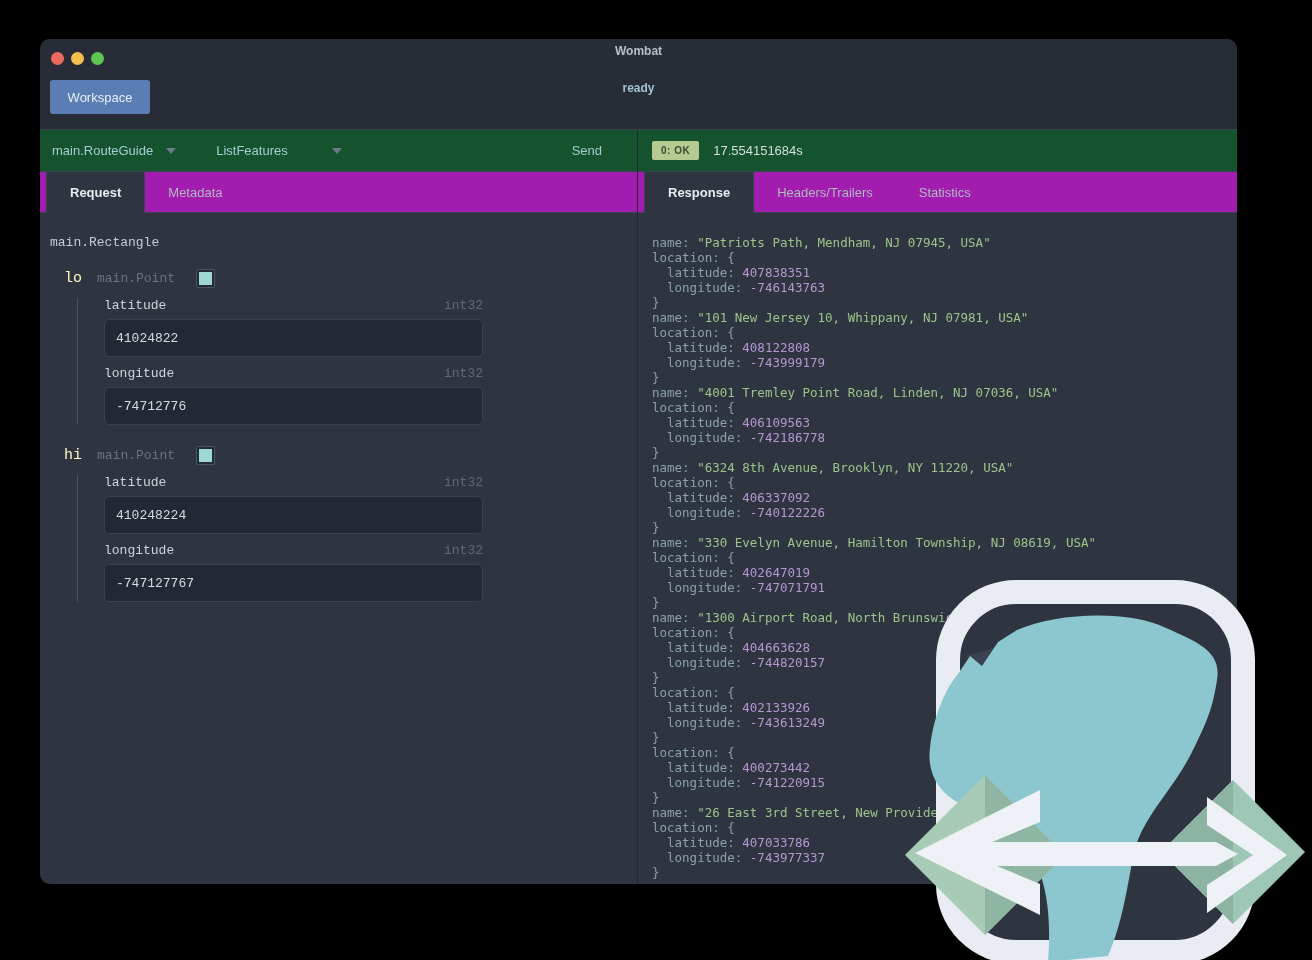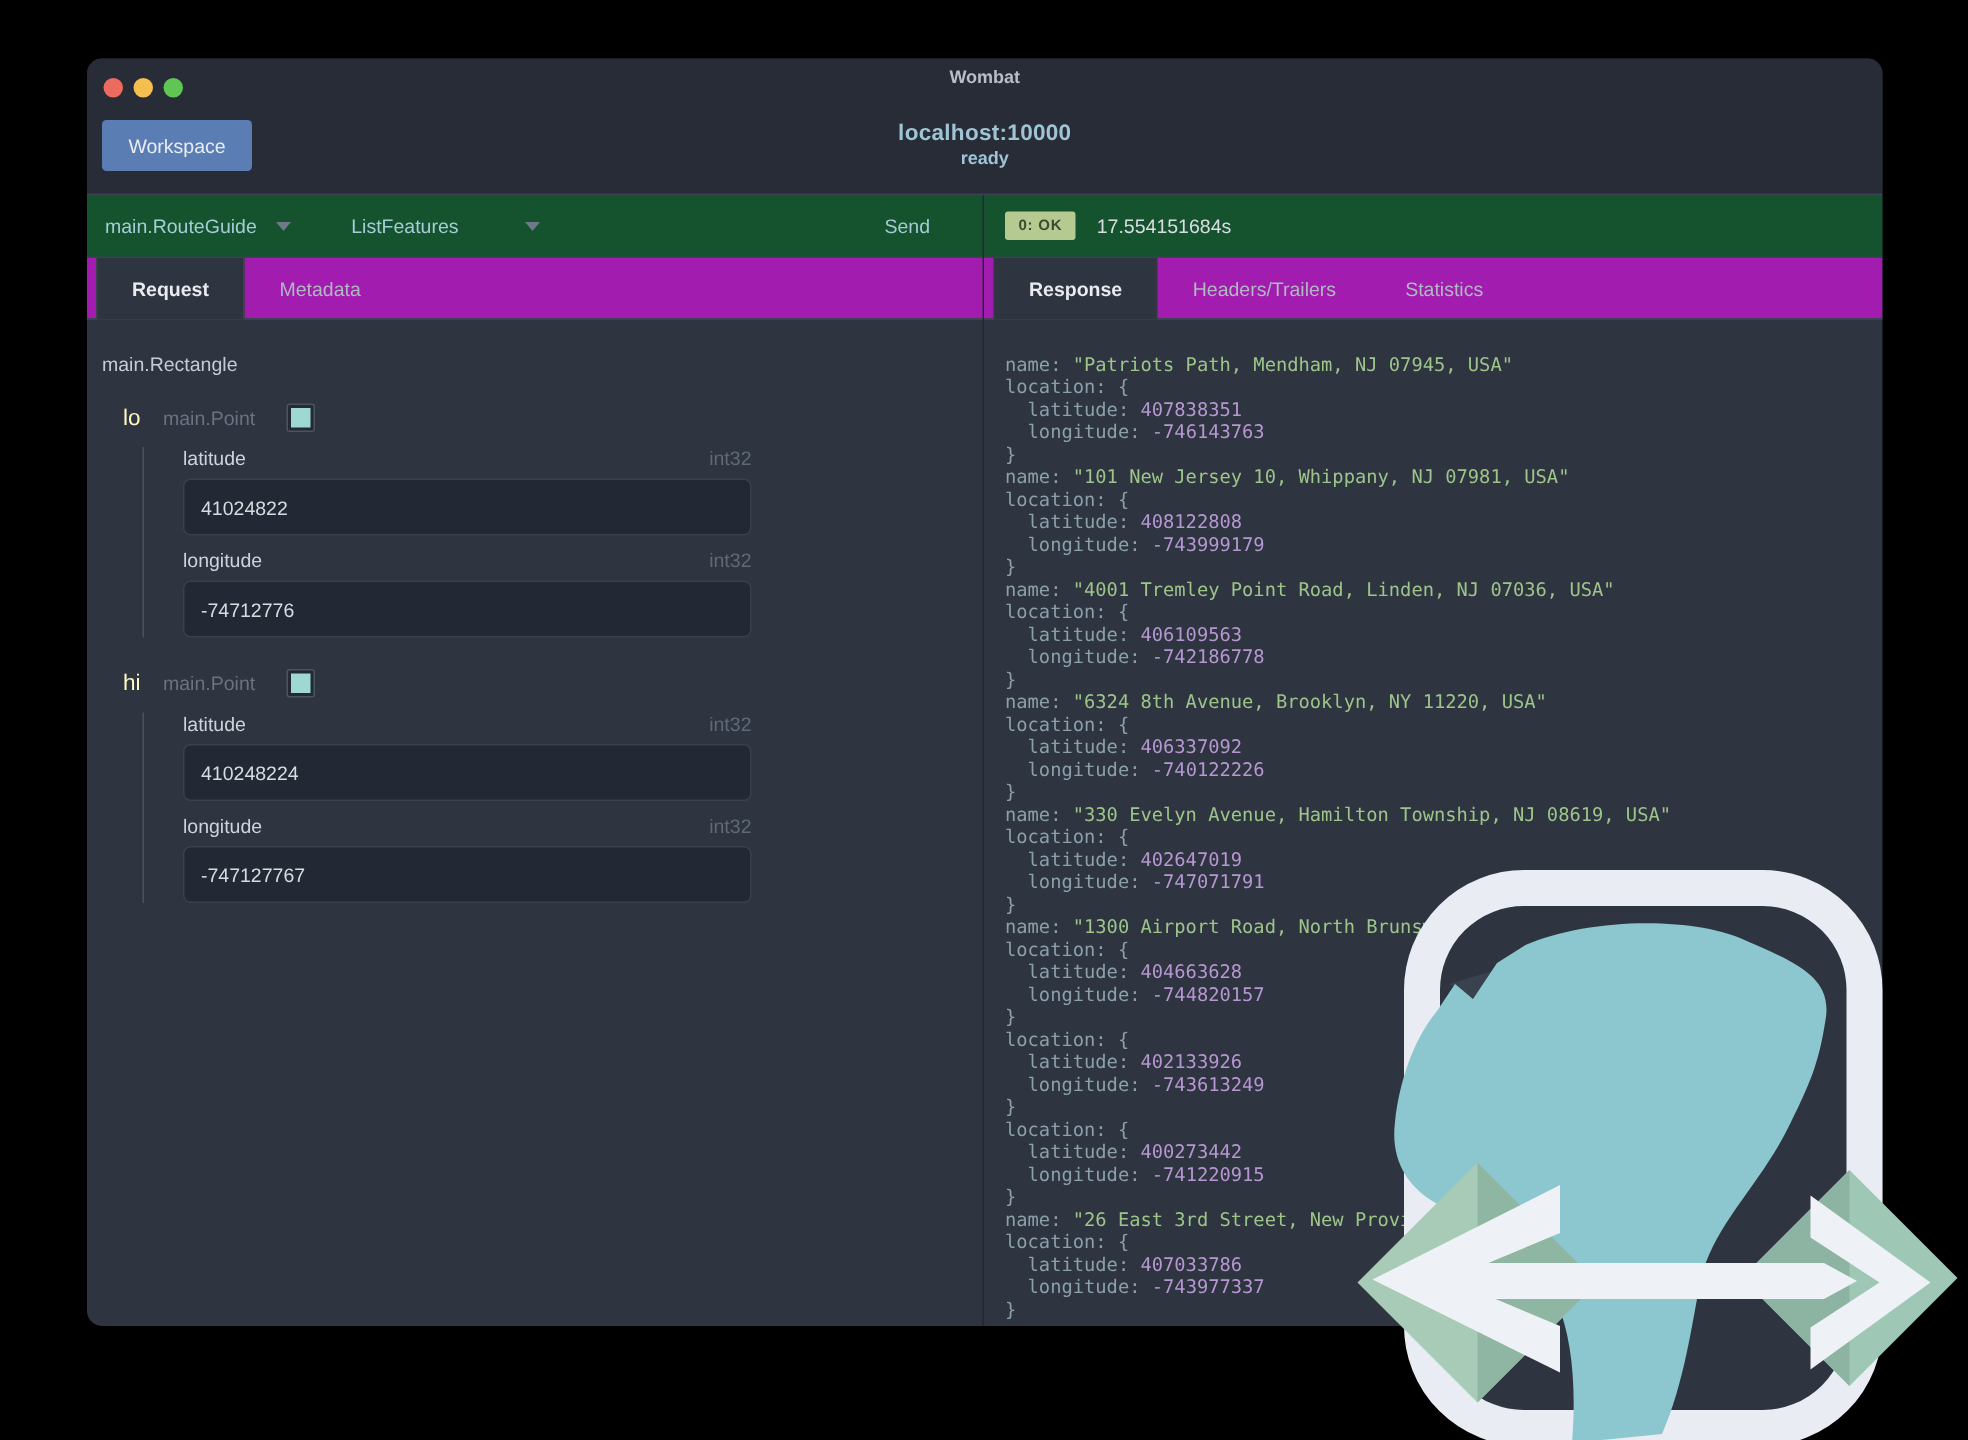--- a/index.html
+++ b/index.html
@@ -1,20 +1,20 @@
 <!DOCTYPE html>
 <html><head>
 <meta charset="utf-8">
 <style>
   * { margin:0; padding:0; box-sizing:border-box; }
   html,body { width:1312px; height:960px; background:#000; overflow:hidden;
               font-family:"Liberation Sans", sans-serif; }
   body { position:relative; }
 
-  .window { position:absolute; left:58px; top:39px; width:1197px; height:845px;
+  .window { position:absolute; left:40px; top:39px; width:1197px; height:845px;
             background:#2e3440; border-radius:10px; overflow:hidden; }
 
   
   .titlebar { position:relative; height:91px; background:#272c37; border-bottom:1px solid #3b4251; }
   .traffic { position:absolute; left:11px; top:6px; display:flex; gap:7px; align-items:center; height:26px; }
   .tl { width:13px; height:13px; border-radius:50%; }
   .tl.red{ background:#ed6a5e; } .tl.yellow{ background:#f4bf4f; } .tl.green{ background:#61c554; }
   .win-title { position:absolute; top:5px; left:0; right:0; text-align:center;
                font-size:12px; font-weight:700; color:#b9bfc9; }
   .workspace-btn { position:absolute; left:10px; top:41px; width:100px; height:34px;
@@ -47,21 +47,21 @@
 
   
   .tabbar { height:41px; background:#a21caf; border-bottom:1px solid #3b4251;
             display:flex; align-items:stretch; padding-left:6px; }
   .tab { display:flex; align-items:center; padding:0 23px; font-size:13px; color:#b2b8c2; cursor:pointer; }
   .tab.active { background:#2e3440; color:#e9ebee; font-weight:700;
                 border-left:1px solid #3b4251; border-right:1px solid #3b4251;
                 margin-bottom:-1px; }
 
   
-  .form { padding:22px 10px 0 10px; overflow:hidden; flex:1; }
+  .form { padding:22px 10px 0 10px; overflow:hidden; flex:1;font-family:Liberation Mono, monospace; }
   .msg-type { font-size:13px; color:#c6ccd5; }
   .group-row { display:flex; align-items:center; margin:16px 0 8px 14px; height:24px; }
   .fname { font-size:15px; color:#fef9c3; }
   .ftype { font-size:13px; color:#6a7382; margin-left:15px; }
   .checkbox { width:17px; height:17px; margin-left:22px; background:#9fd8d2;
               border:2px solid #232a35; box-shadow:0 0 0 1px #4a5462; border-radius:1px; cursor:pointer; }
   .fields { margin-left:27px; padding-left:26px; border-left:1px solid #485063; width:406px; }
   .fld { margin-bottom:9px; }
   .fld-head { display:flex; justify-content:space-between; align-items:baseline; margin:4px 0 6px 0; }
   .fld-label { font-size:13px; color:#ced4dc; }
@@ -92,21 +92,20 @@
 
   <div class="titlebar">
     <div class="traffic">
       <span class="tl red"></span>
       <span class="tl yellow"></span>
       <span class="tl green"></span>
     </div>
     <div class="win-title">Wombat</div>
     <button class="workspace-btn">Workspace</button>
     <div class="conn">
-      <div class="host">localhost:10000</div>
       <div class="state">ready</div>
     </div>
   </div>
 
   <div class="cols">
 
     <div class="col-left">
       <div class="toolbar">
         <div class="select">
           <span class="lbl">main.RouteGuide</span>

